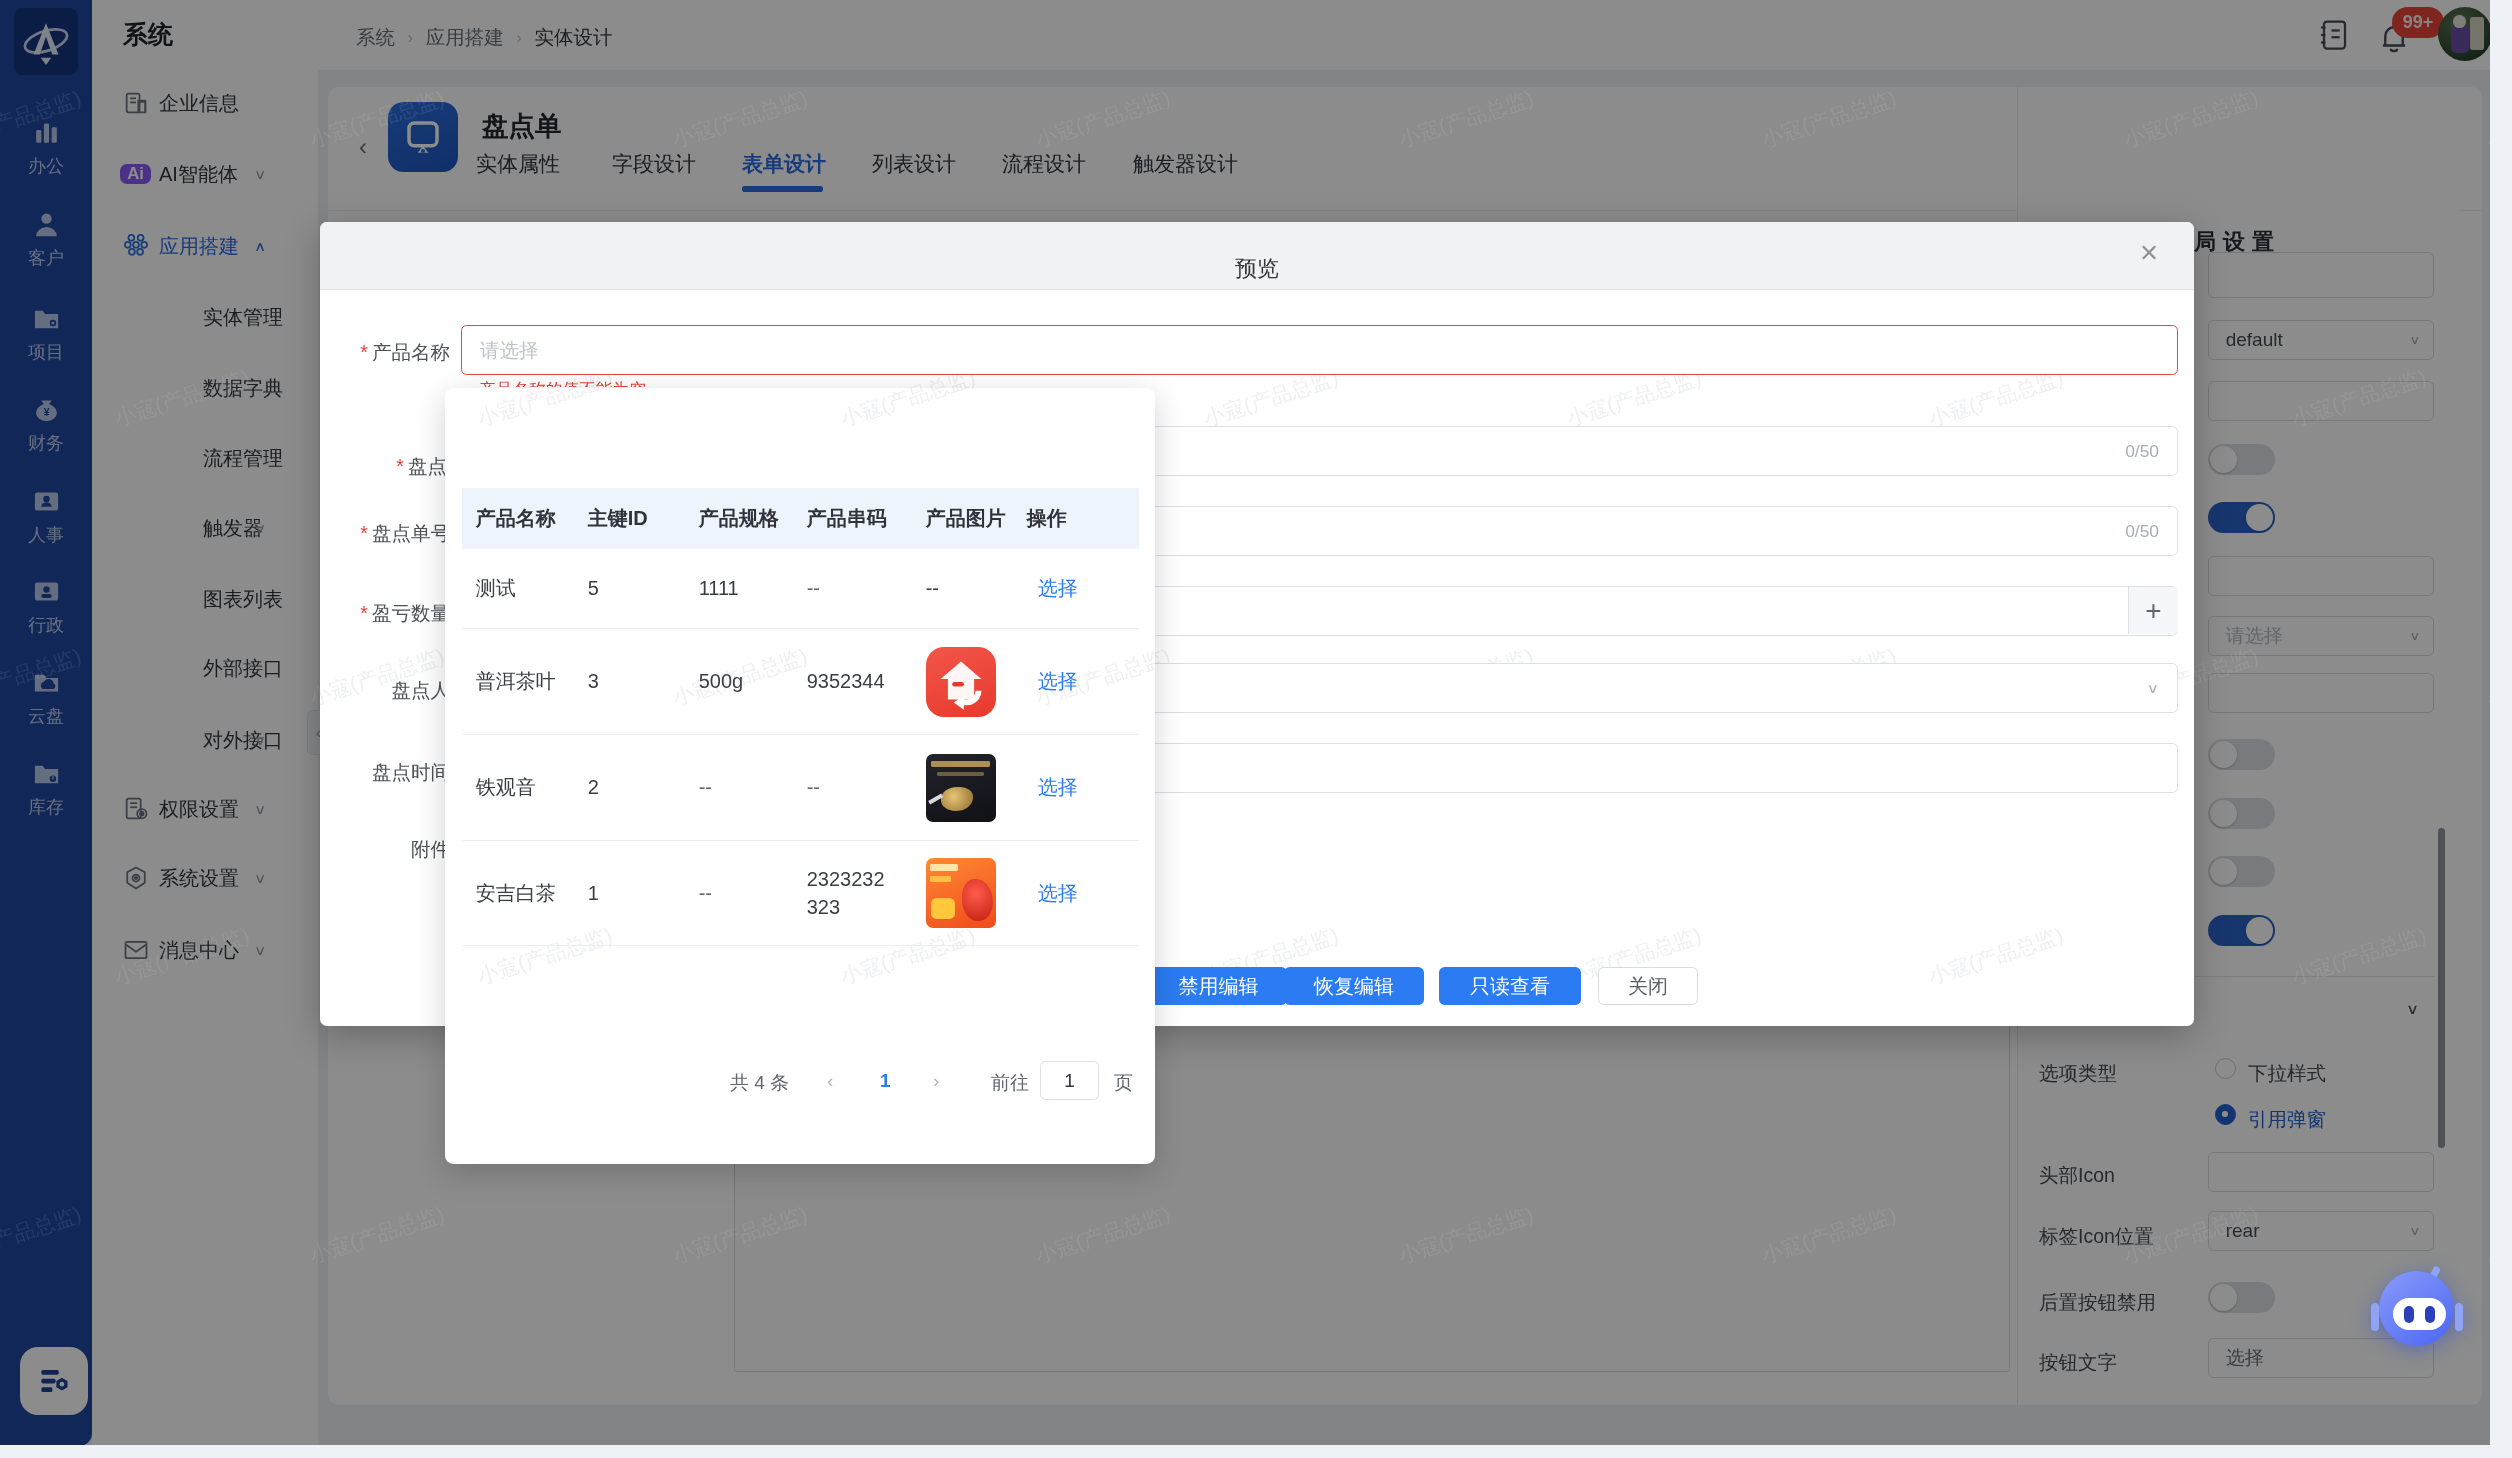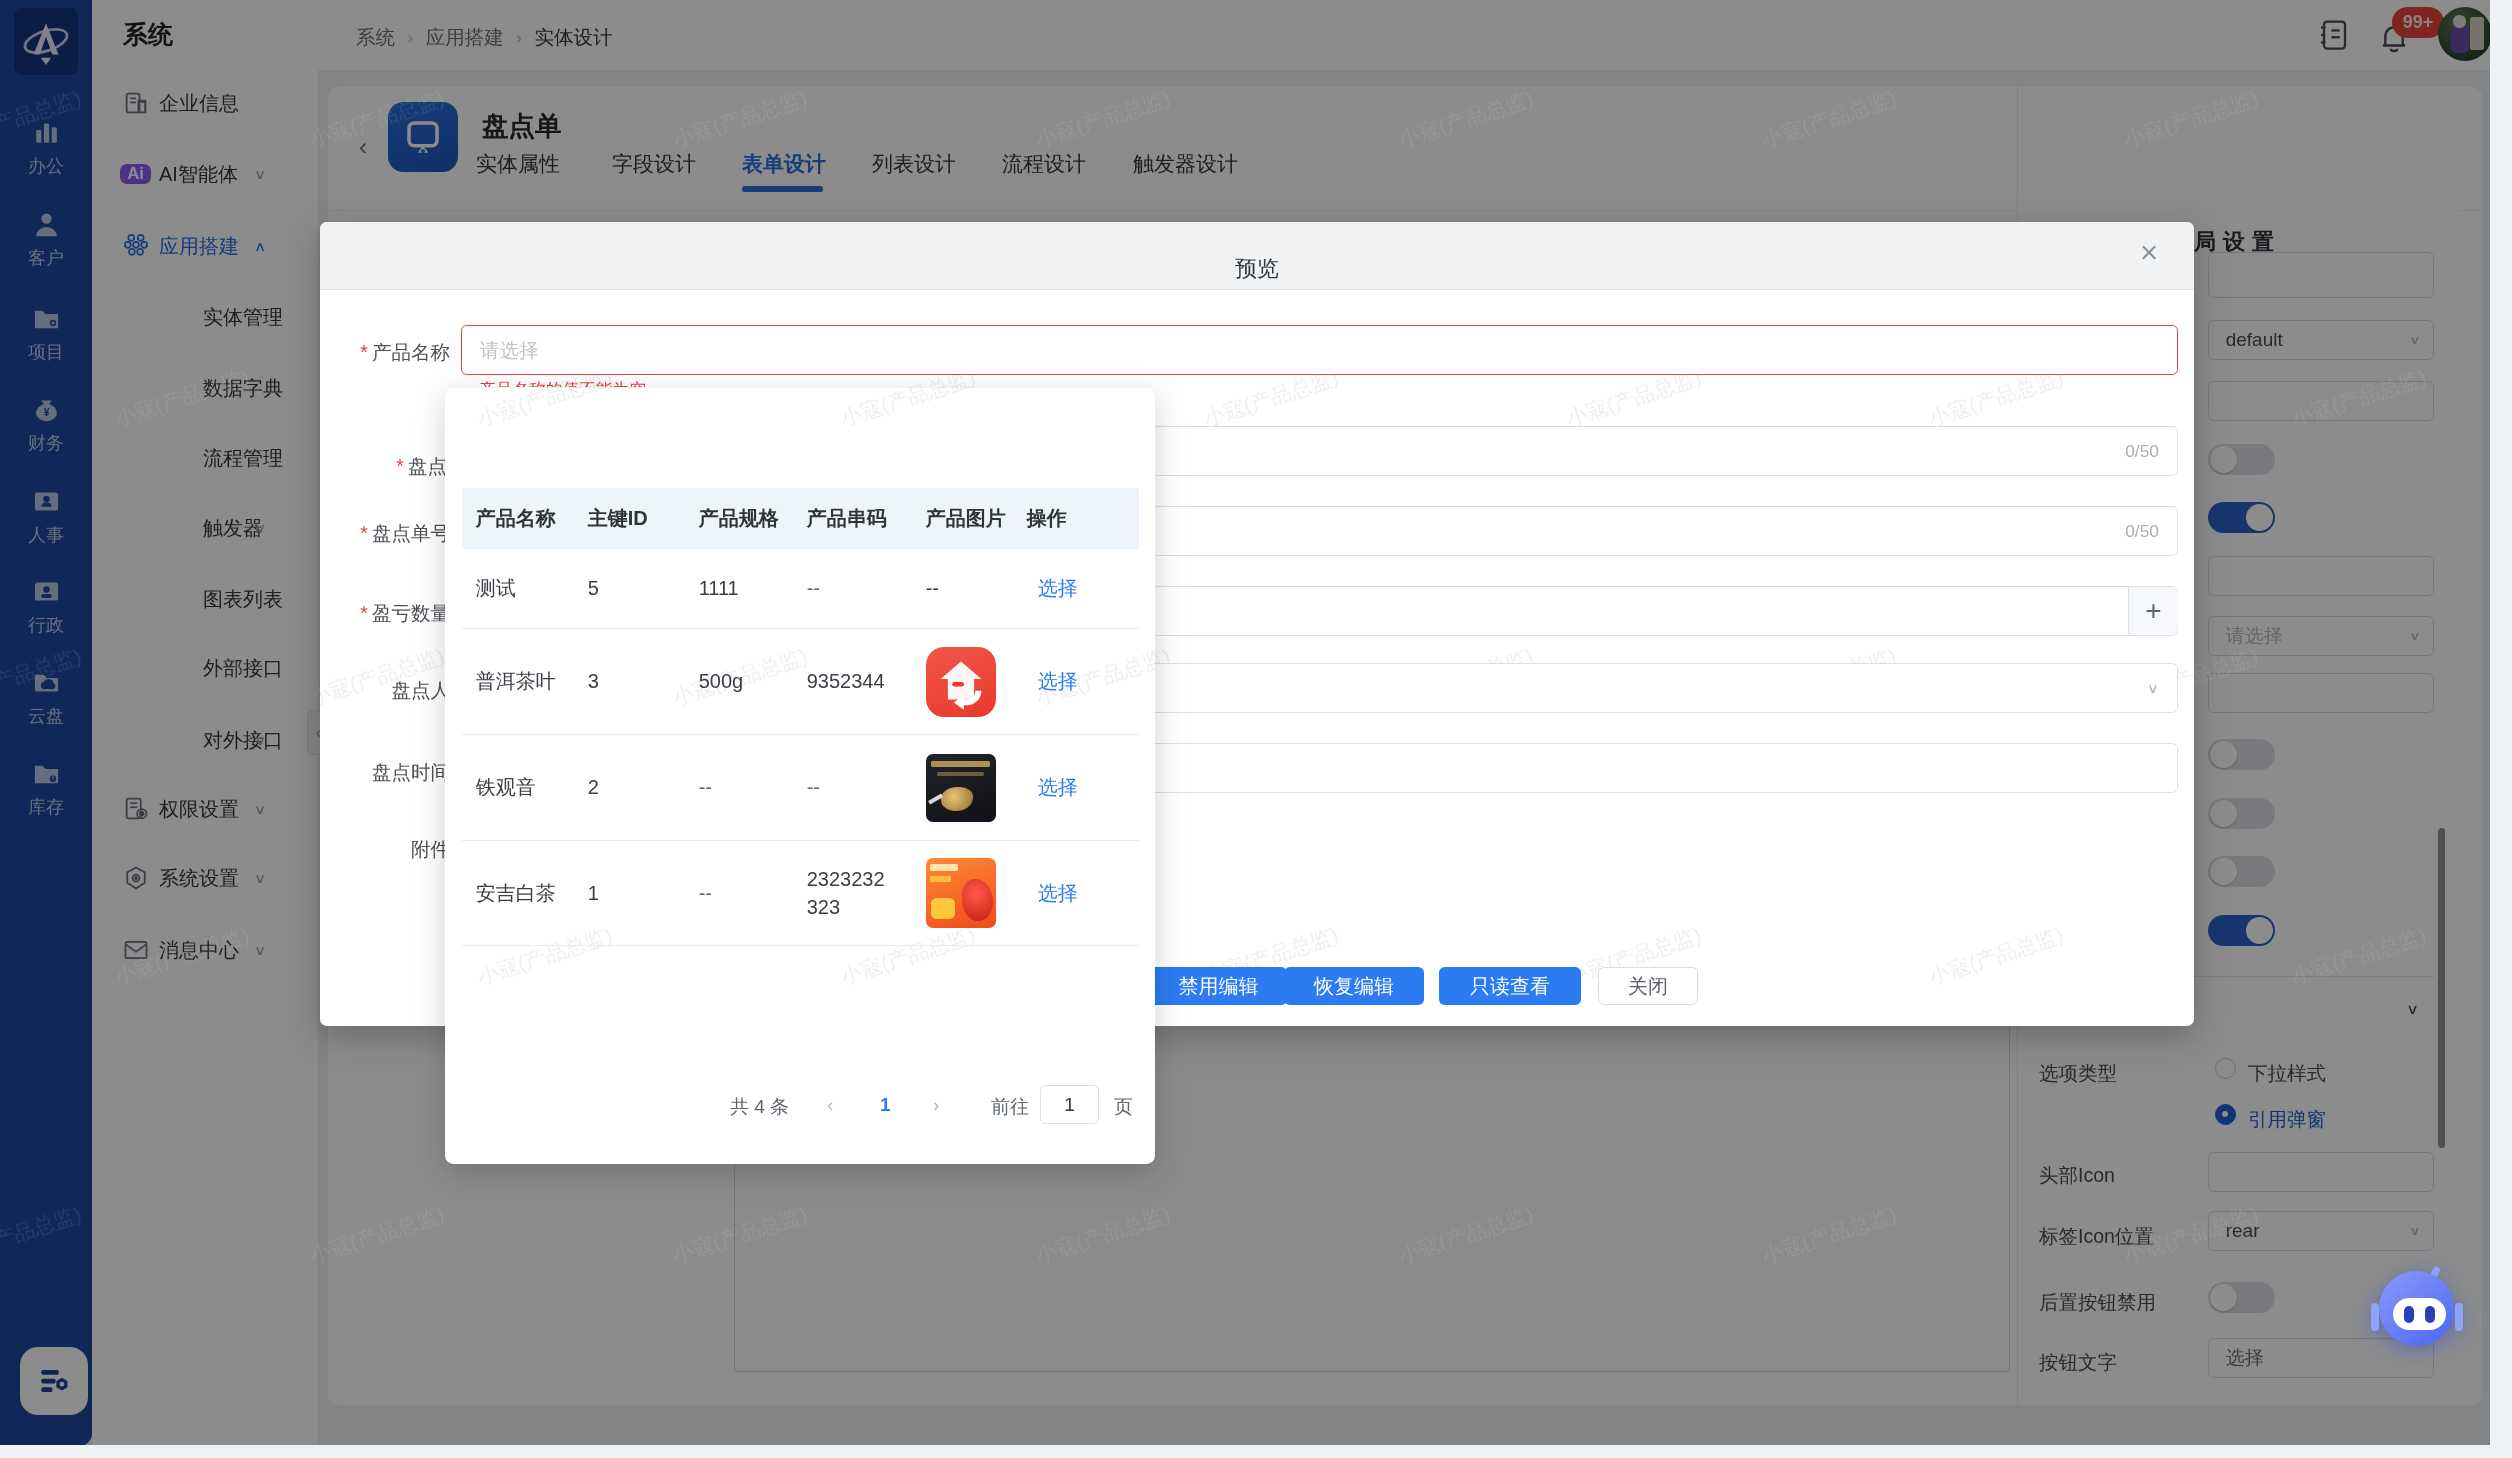--- a/index.html
+++ b/index.html
@@ -106,21 +106,21 @@
   .dd-hrow{position:relative;height:61px;background:#edf4fb;}
   .dd-hcell{position:absolute;top:0;height:61px;display:flex;align-items:center;font-weight:bold;font-size:20px;color:#303339;}
   .dd-row{position:relative;border-bottom:0.7px solid #ebedf0;}
   .dd-cell{position:absolute;top:0;height:100%;display:flex;align-items:center;font-size:20px;color:#3a3e44;}
   .dd-cell.muted{color:#5f6670;}
   .dd-cell.link{color:#2a7cf0;}
   .dd-img{border-radius:7px;width:70px;height:70px;position:relative;overflow:hidden;}
   .dd-img.red{border-radius:18px;background:linear-gradient(160deg,#f2564a,#e8392c);}
   .dd-img.dark{background:linear-gradient(160deg,#23232b,#101016);}
   .dd-img.orange{background:linear-gradient(160deg,#ff8a35,#f04a1a);}
-  #dd-pg{position:absolute;left:0;top:682px;width:710px;height:84px;font-size:19px;color:#5f6670;}
+  #dd-pg{position:absolute;left:0;top:658px;width:710px;height:84px;font-size:19px;color:#5f6670;}
   #dd-pg .pgi{position:absolute;top:24px;}
 
   
   #robot{position:absolute;left:2375px;top:1267px;width:84px;height:84px;z-index:90;filter:drop-shadow(0 4.2px 9.8px rgba(40,70,220,.45));}
   #robot .ear{position:absolute;top:36px;width:8.4px;height:28px;border-radius:4.2px;background:#8fa4f5;}
   #robot .head{position:absolute;left:4.2px;top:4.2px;width:75px;height:75px;border-radius:50%;background:linear-gradient(140deg,#8a9bfa,#4a66f2);}
   #robot .face{position:absolute;left:18px;top:31px;width:53px;height:32px;border-radius:16.7px;background:#ffffff;}
   #robot .eye{position:absolute;top:8.4px;width:9.8px;height:16.7px;border-radius:5.6px;background:#2a3fb8;}
   #robot .ant{position:absolute;left:56px;top:-1.4px;width:7px;height:15.4px;border-radius:3.5px;background:#8fa4f5;transform:rotate(28deg);}
 </style>

